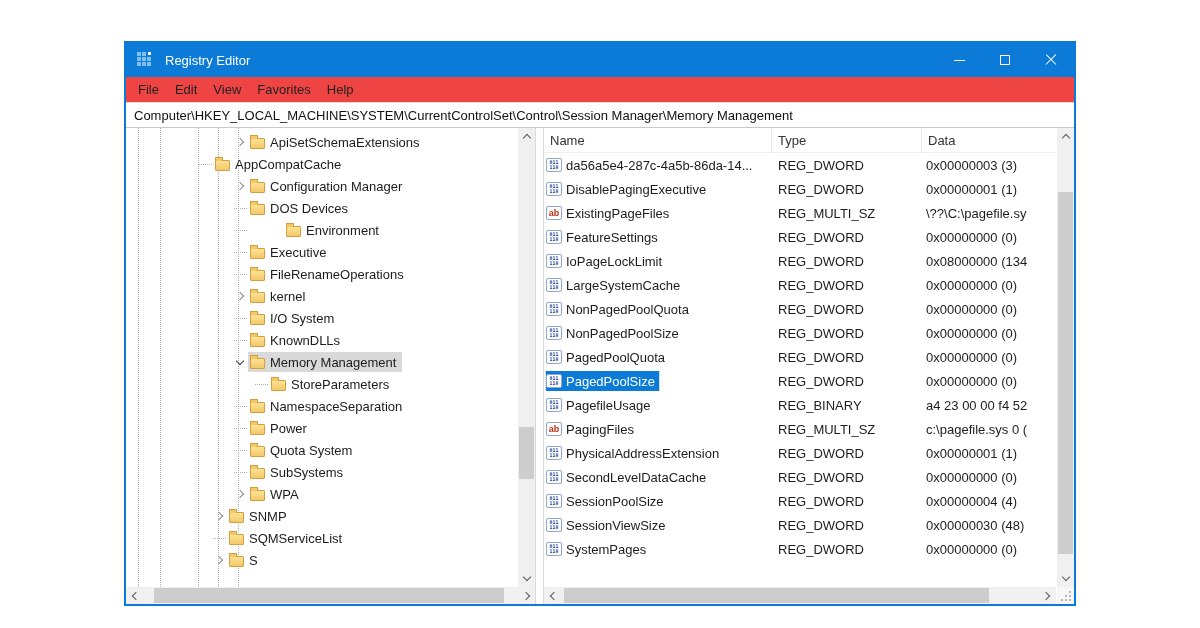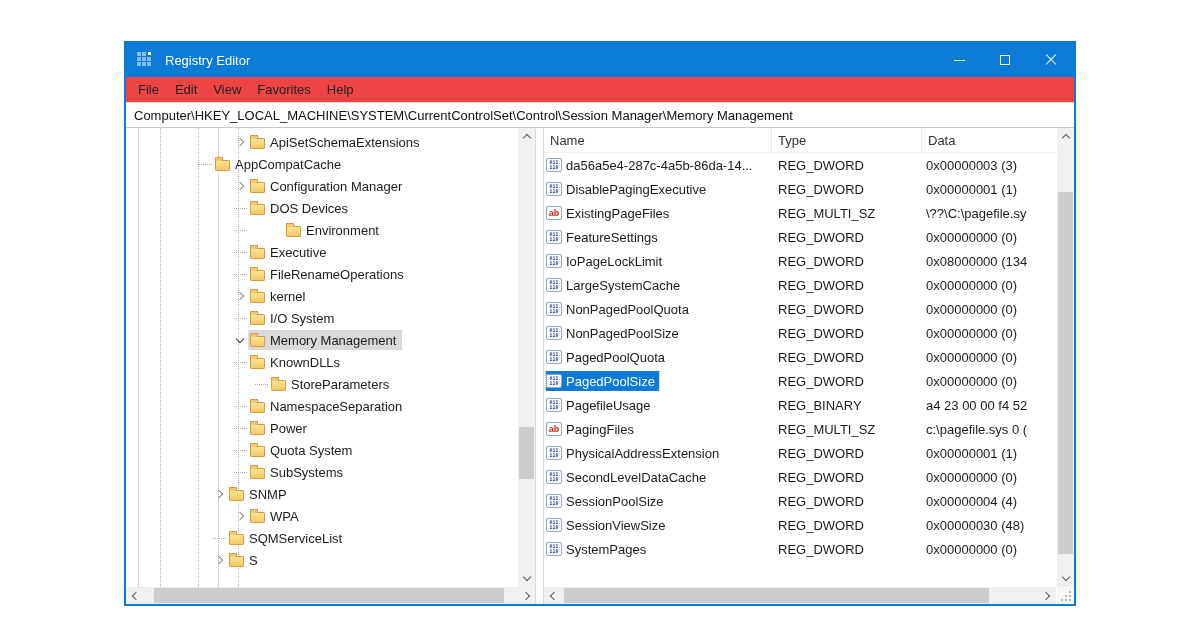--- a/index.html
+++ b/index.html
@@ -251,42 +251,42 @@
               <span class="arrow-slot">
                 <span class="stub"></span>
               </span>
               <span class="tree-wrap-sel">
                 <span class="folder"></span>
                 <span class="tree-labelwrap">
                   <span class="tree-label">I/O System</span>
                 </span>
               </span>
             </div>
+            <div class="tree-row" style="padding-left: 106px;">
+              <span class="arrow-slot">
+                <span class="stub"></span>
+              </span>
+              <span class="tree-wrap-sel">
+                <span class="folder"></span>
+                <span class="tree-labelwrap">
+                  <span class="tree-label">KnownDLLs</span>
+                </span>
+              </span>
+            </div>
             <div class="tree-row selected" style="padding-left: 106px;">
               <span class="arrow-slot">
                 <span class="chev down"></span>
               </span>
               <span class="tree-wrap-sel">
                 <span class="folder"></span>
                 <span class="tree-labelwrap">
                   <span class="tree-label">Memory Management</span>
                 </span>
               </span>
             </div>
-            <div class="tree-row" style="padding-left: 106px;">
-              <span class="arrow-slot">
-                <span class="stub"></span>
-              </span>
-              <span class="tree-wrap-sel">
-                <span class="folder"></span>
-                <span class="tree-labelwrap">
-                  <span class="tree-label">KnownDLLs</span>
-                </span>
-              </span>
-            </div>
             <div class="tree-row" style="padding-left: 127px;">
               <span class="arrow-slot">
                 <span class="stub"></span>
               </span>
               <span class="tree-wrap-sel">
                 <span class="folder"></span>
                 <span class="tree-labelwrap">
                   <span class="tree-label">StoreParameters</span>
                 </span>
               </span>
@@ -328,39 +328,39 @@
               <span class="arrow-slot">
                 <span class="stub"></span>
               </span>
               <span class="tree-wrap-sel">
                 <span class="folder"></span>
                 <span class="tree-labelwrap">
                   <span class="tree-label">SubSystems</span>
                 </span>
               </span>
             </div>
+            <div class="tree-row" style="padding-left: 106px;">
+              <span class="arrow-slot">
+                <span class="chev right"></span>
+              </span>
+              <span class="tree-wrap-sel">
+                <span class="folder"></span>
+                <span class="tree-labelwrap">
+                  <span class="tree-label">WPA</span>
+                </span>
+              </span>
+            </div>
             <div class="tree-row" style="padding-left: 85px;">
               <span class="arrow-slot">
                 <span class="chev right"></span>
               </span>
               <span class="tree-wrap-sel">
                 <span class="folder"></span>
                 <span class="tree-labelwrap">
                   <span class="tree-label">SNMP</span>
-                </span>
-              </span>
-            </div>
-            <div class="tree-row" style="padding-left: 106px;">
-              <span class="arrow-slot">
-                <span class="chev right"></span>
-              </span>
-              <span class="tree-wrap-sel">
-                <span class="folder"></span>
-                <span class="tree-labelwrap">
-                  <span class="tree-label">WPA</span>
                 </span>
               </span>
             </div>
             <div class="tree-row" style="padding-left: 85px;">
               <span class="arrow-slot">
                 <span class="stub"></span>
               </span>
               <span class="tree-wrap-sel">
                 <span class="folder"></span>
                 <span class="tree-labelwrap">

